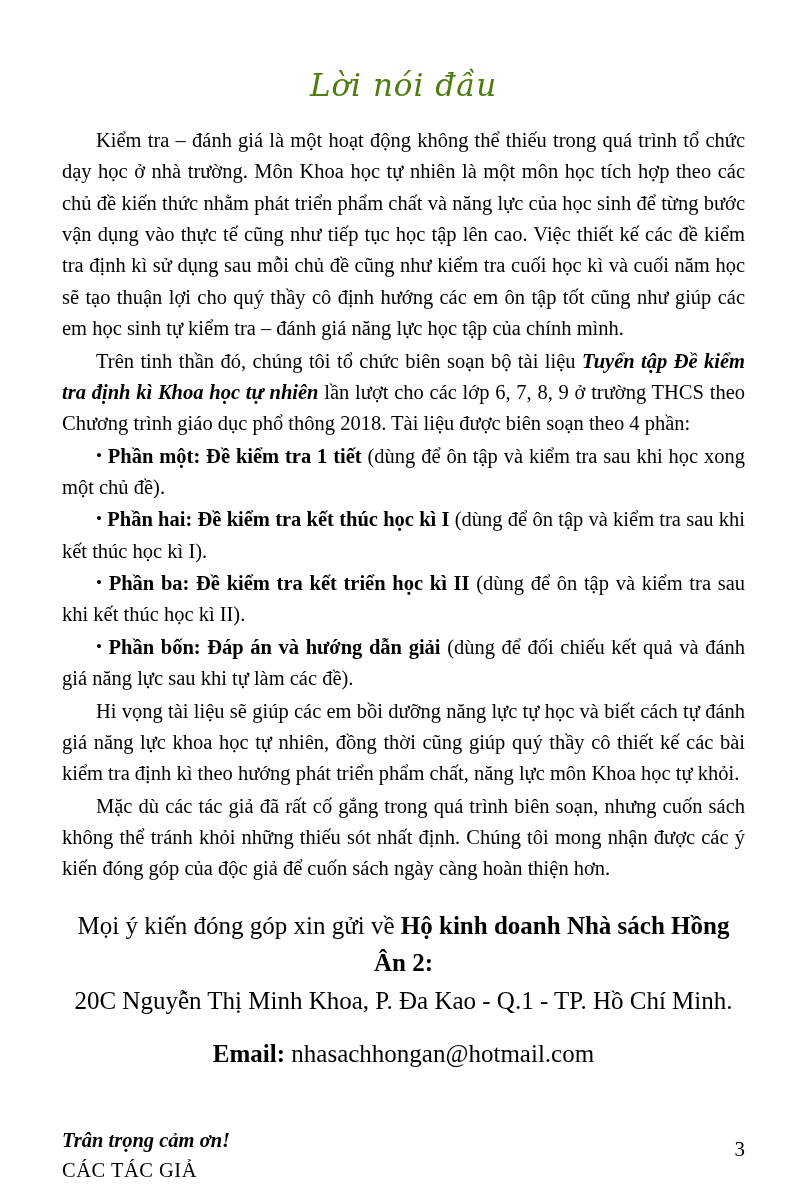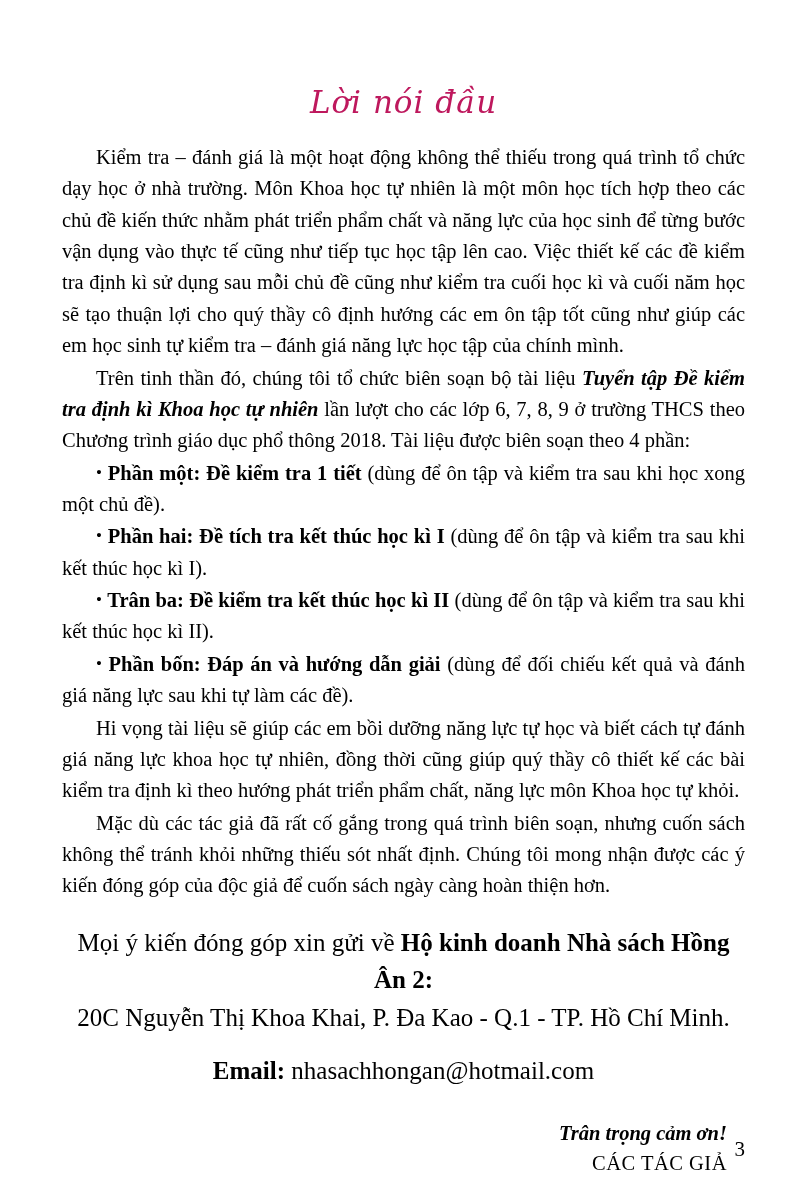--- a/index.html
+++ b/index.html
@@ -20,23 +20,23 @@
     height: 1200px;
     box-sizing: border-box;
     padding: 60px 62px 40px 62px;
   }
   .title {
     text-align: center;
     font-family: "DejaVu Serif", serif;
     font-style: italic;
     font-size: 31px;
     letter-spacing: 1px;
-    margin-top: 24px;
+    margin-top: 7px;
     margin-bottom: 22px;
-    color: #be185d;
+    color: #4d7c0f;
   }
   .body-text {
     font-size: 20.5px;
     line-height: 1.53;
     text-align: justify;
     text-justify: inter-word;
   }
   p.para {
     margin: 0 0 0.05em 0;
     text-indent: 34px;
@@ -66,22 +66,21 @@
     text-indent: 0;
   }
   .contact-line2 {
     text-align: center;
   }
   .contact-line3 {
     text-align: center;
     margin-top: 16px;
   }
   .signoff {
-    margin-top: 28px;
-    text-align: right;
+    margin-top: 52px;
     font-size: 20.5px;
     line-height: 1.5;
     padding-right: 18px;
   }
   .signoff .thanks {
     font-style: italic;
     font-weight: bold;
     display: block;
   }
   .signoff .authors {
@@ -103,35 +102,35 @@
   <div class="title">Lời nói đầu</div>
 
   <div class="body-text">
 
     <p class="para">Kiểm tra – đánh giá là một hoạt động không thể thiếu trong quá trình tổ chức dạy học ở nhà trường. Môn Khoa học tự nhiên là một môn học tích hợp theo các chủ đề kiến thức nhằm phát triển phẩm chất và năng lực của học sinh để từng bước vận dụng vào thực tế cũng như tiếp tục học tập lên cao. Việc thiết kế các đề kiểm tra định kì sử dụng sau mỗi chủ đề cũng như kiểm tra cuối học kì và cuối năm học sẽ tạo thuận lợi cho quý thầy cô định hướng các em ôn tập tốt cũng như giúp các em học sinh tự kiểm tra – đánh giá năng lực học tập của chính mình.</p>
 
     <p class="para"><span>Trên tinh thần đó, chúng tôi tổ chức biên soạn bộ tài liệu </span><i class="bolditalic">Tuyển tập Đề kiểm tra định kì Khoa học tự nhiên</i><span> lần lượt cho các lớp 6, 7, 8, 9 ở trường THCS theo Chương trình giáo dục phổ thông 2018. Tài liệu được biên soạn theo 4 phần:</span></p>
 
     <p class="bullet"><span class="bullet-dot">•</span> <b class="bold">Phần một: Đề kiểm tra 1 tiết</b><span> (dùng để ôn tập và kiểm tra sau khi học xong một chủ đề).</span></p>
 
-    <p class="bullet"><span class="bullet-dot">•</span> <b class="bold">Phần hai: Đề tích tra kết thúc học kì I</b><span> (dùng để ôn tập và kiểm tra sau khi kết thúc học kì I).</span></p>
+    <p class="bullet"><span class="bullet-dot">•</span> <b class="bold">Phần hai: Đề kiểm tra kết thúc học kì I</b><span> (dùng để ôn tập và kiểm tra sau khi kết thúc học kì I).</span></p>
 
-    <p class="bullet"><span class="bullet-dot">•</span> <b class="bold">Trân ba: Đề kiểm tra kết thúc học kì II</b><span> (dùng để ôn tập và kiểm tra sau khi kết thúc học kì II).</span></p>
+    <p class="bullet"><span class="bullet-dot">•</span> <b class="bold">Phần ba: Đề kiểm tra kết triển học kì II</b><span> (dùng để ôn tập và kiểm tra sau khi kết thúc học kì II).</span></p>
 
     <p class="bullet"><span class="bullet-dot">•</span> <b class="bold">Phần bốn: Đáp án và hướng dẫn giải</b><span> (dùng để đối chiếu kết quả và đánh giá năng lực sau khi tự làm các đề).</span></p>
 
     <p class="para">Hi vọng tài liệu sẽ giúp các em bồi dưỡng năng lực tự học và biết cách tự đánh giá năng lực khoa học tự nhiên, đồng thời cũng giúp quý thầy cô thiết kế các bài kiểm tra định kì theo hướng phát triển phẩm chất, năng lực môn Khoa học tự khỏi.</p>
 
     <p class="para">Mặc dù các tác giả đã rất cố gắng trong quá trình biên soạn, nhưng cuốn sách không thể tránh khỏi những thiếu sót nhất định. Chúng tôi mong nhận được các ý kiến đóng góp của độc giả để cuốn sách ngày càng hoàn thiện hơn.</p>
 
   </div>
 
   <div class="contact-block">
     <div class="contact-line1"><span>Mọi ý kiến đóng góp xin gửi về </span><b class="bold">Hộ kinh doanh Nhà sách Hồng Ân 2:</b></div>
-    <div class="contact-line2">20C Nguyễn Thị Khoa Khai, P. Đa Kao - Q.1 - TP. Hồ Chí Minh.</div>
+    <div class="contact-line2">20C Nguyễn Thị Minh Khoa, P. Đa Kao - Q.1 - TP. Hồ Chí Minh.</div>
     <div class="contact-line3"><b class="bold">Email:</b><span> nhasachhongan@hotmail.com</span></div>
   </div>
 
   <div class="signoff">
     <span class="thanks">Trân trọng cảm ơn!</span>
     <span class="authors">CÁC TÁC GIẢ</span>
   </div>
 
   <div class="page-number">3</div>
 

